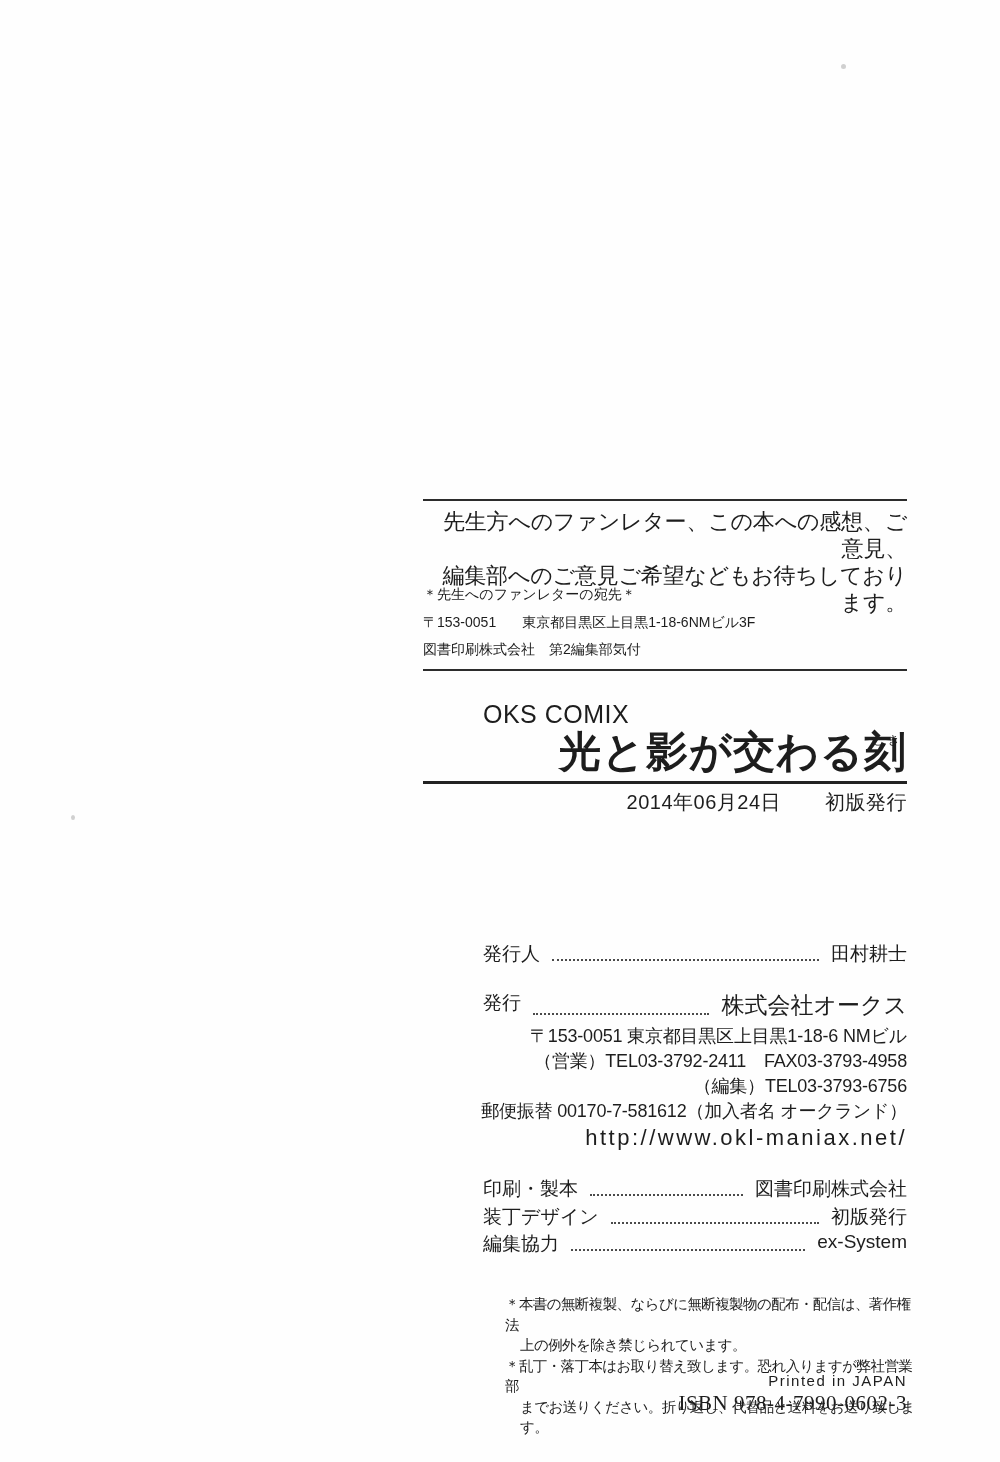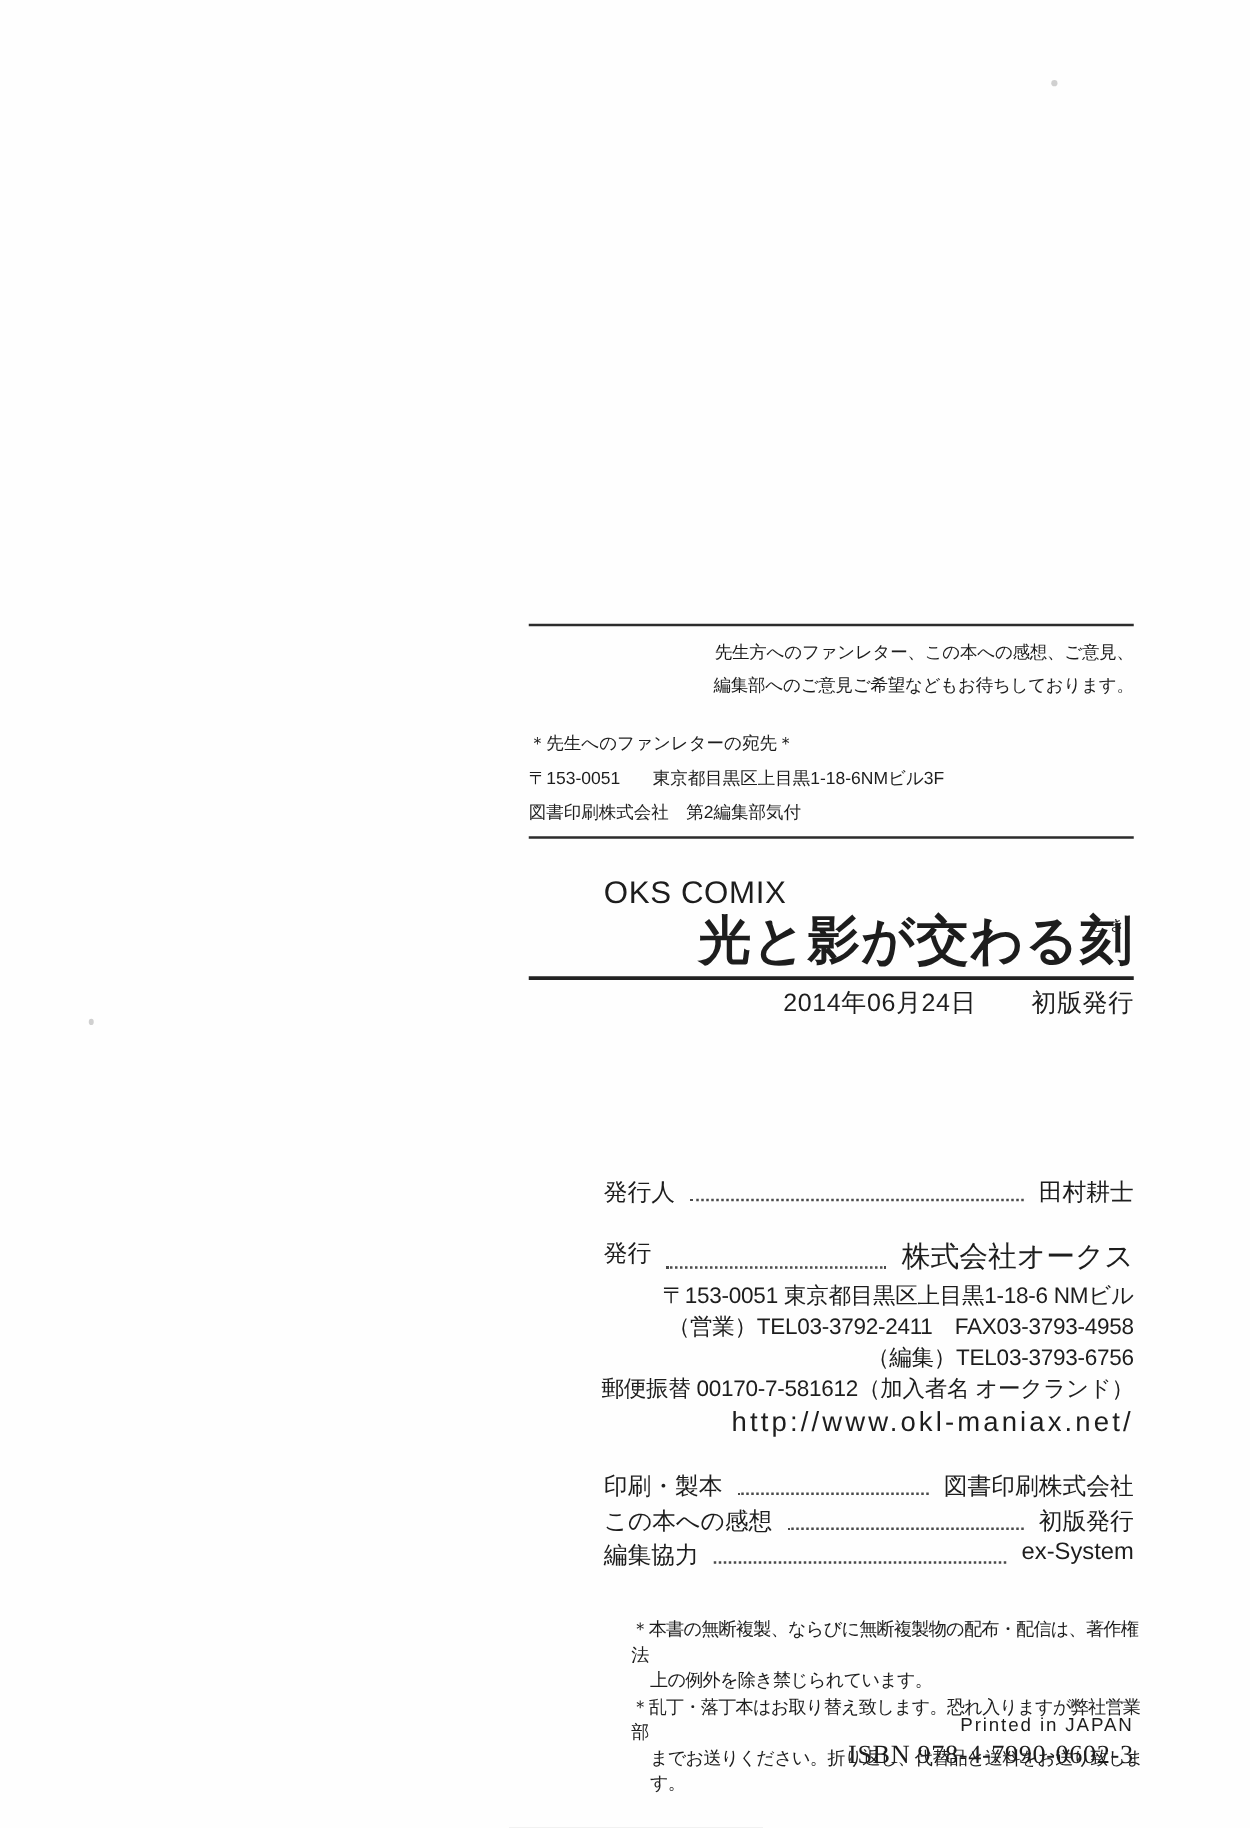--- a/index.html
+++ b/index.html
@@ -11,21 +11,21 @@
     overflow:hidden;
     font-family:"Liberation Sans","DejaVu Sans",sans-serif;
     color:#1d1d1d;
   }
   .abs{position:absolute;}
   .col{left:423px;width:484px;}
   .rule{border-top:2px solid #2c2c2c;height:0;}
   .thickrule{border-top:3px solid #222;height:0;}
 
   
-  .notice{top:508px;text-align:right;font-size:14px;line-height:27px;letter-spacing:-0.2px;}
+  .notice{top:508px;text-align:right;font-size:22px;line-height:27px;letter-spacing:-0.2px;}
   .fan-address{top:581px;text-align:left;font-size:14px;line-height:27.5px;}
   .fan-address .gap-right{margin-right:26px;}
 
   
   .imprint{top:700px;font-size:25px;font-weight:normal;letter-spacing:0.5px;padding-left:60px;}
   .title-row{top:727px;text-align:right;font-size:42px;font-weight:bold;letter-spacing:1px;line-height:50px;}
   .ruby-wrap{position:relative;display:inline-block;}
   .rt{position:absolute;top:-12px;left:55%;transform:translateX(-50%);font-size:12px;font-weight:normal;letter-spacing:3px;white-space:nowrap;}
   .title-underline{top:781px;}
   .date-row{top:789px;display:flex;justify-content:flex-end;gap:44px;font-size:20px;padding-right:10px;letter-spacing:0.5px;}
@@ -106,21 +106,21 @@
     <div class="url">http://www.okl-maniax.net/</div>
   </div>
 
   <div class="abs col crow" style="top:1176px;">
     <span class="lbl">印刷・製本</span>
     <span class="leader"></span>
     <span class="val">図書印刷株式会社</span>
   </div>
 
   <div class="abs col crow" style="top:1204px;">
-    <span class="lbl">この本への感想</span>
+    <span class="lbl">装丁デザイン</span>
     <span class="leader"></span>
     <span class="val">初版発行</span>
   </div>
 
   <div class="abs col crow" style="top:1231px;">
     <span class="lbl">編集協力</span>
     <span class="leader"></span>
     <span class="val">ex-System</span>
   </div>
 

